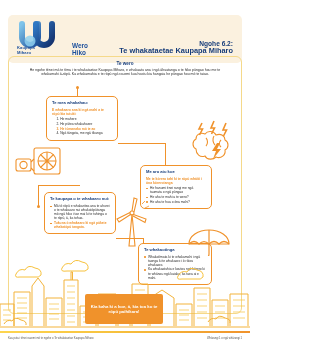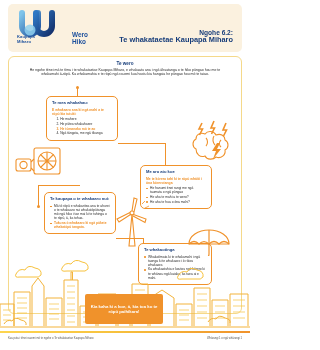--- a/index.html
+++ b/index.html
@@ -7,21 +7,21 @@
     width:250px;height:350px;
     background:#ffffff;
     font-family:"Liberation Sans", sans-serif;
     overflow:hidden;
     position:relative;
   }
   #page{position:relative;width:250px;height:350px;overflow:hidden;background:#fff;}
 
   
   .header{
-    position:absolute;left:8px;top:4px;width:234px;height:48px;
+    position:absolute;left:8px;top:15px;width:234px;height:48px;
     background:#fbf1df;border-radius:5px;
   }
   .logo{position:absolute;left:9px;top:6px;width:52px;height:36px;}
   .logo svg{display:block;}
   .logo-cap{
     position:absolute;left:9px;top:31px;width:50px;
     font-size:4.1px;line-height:4.6px;font-weight:bold;color:#1b4f9c;
     letter-spacing:.1px;
   }
   .brand{

